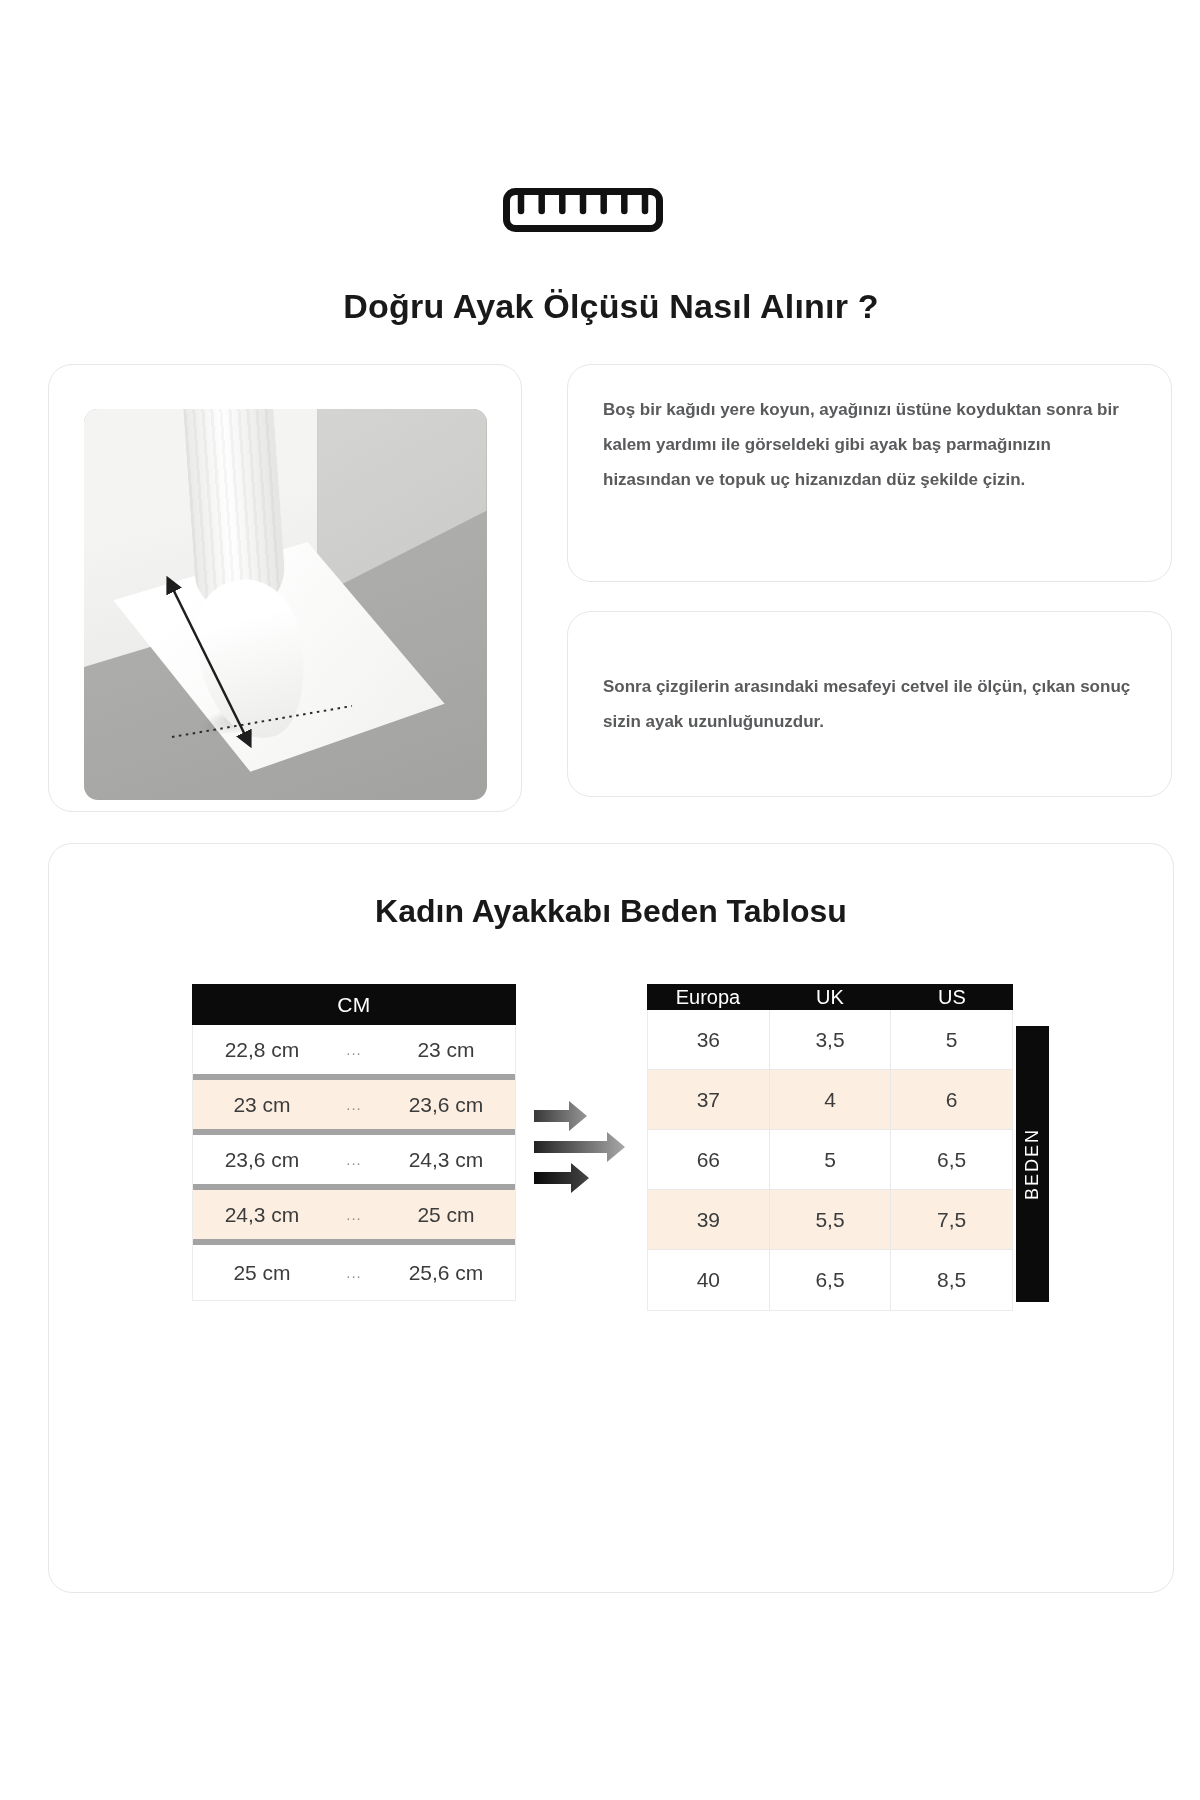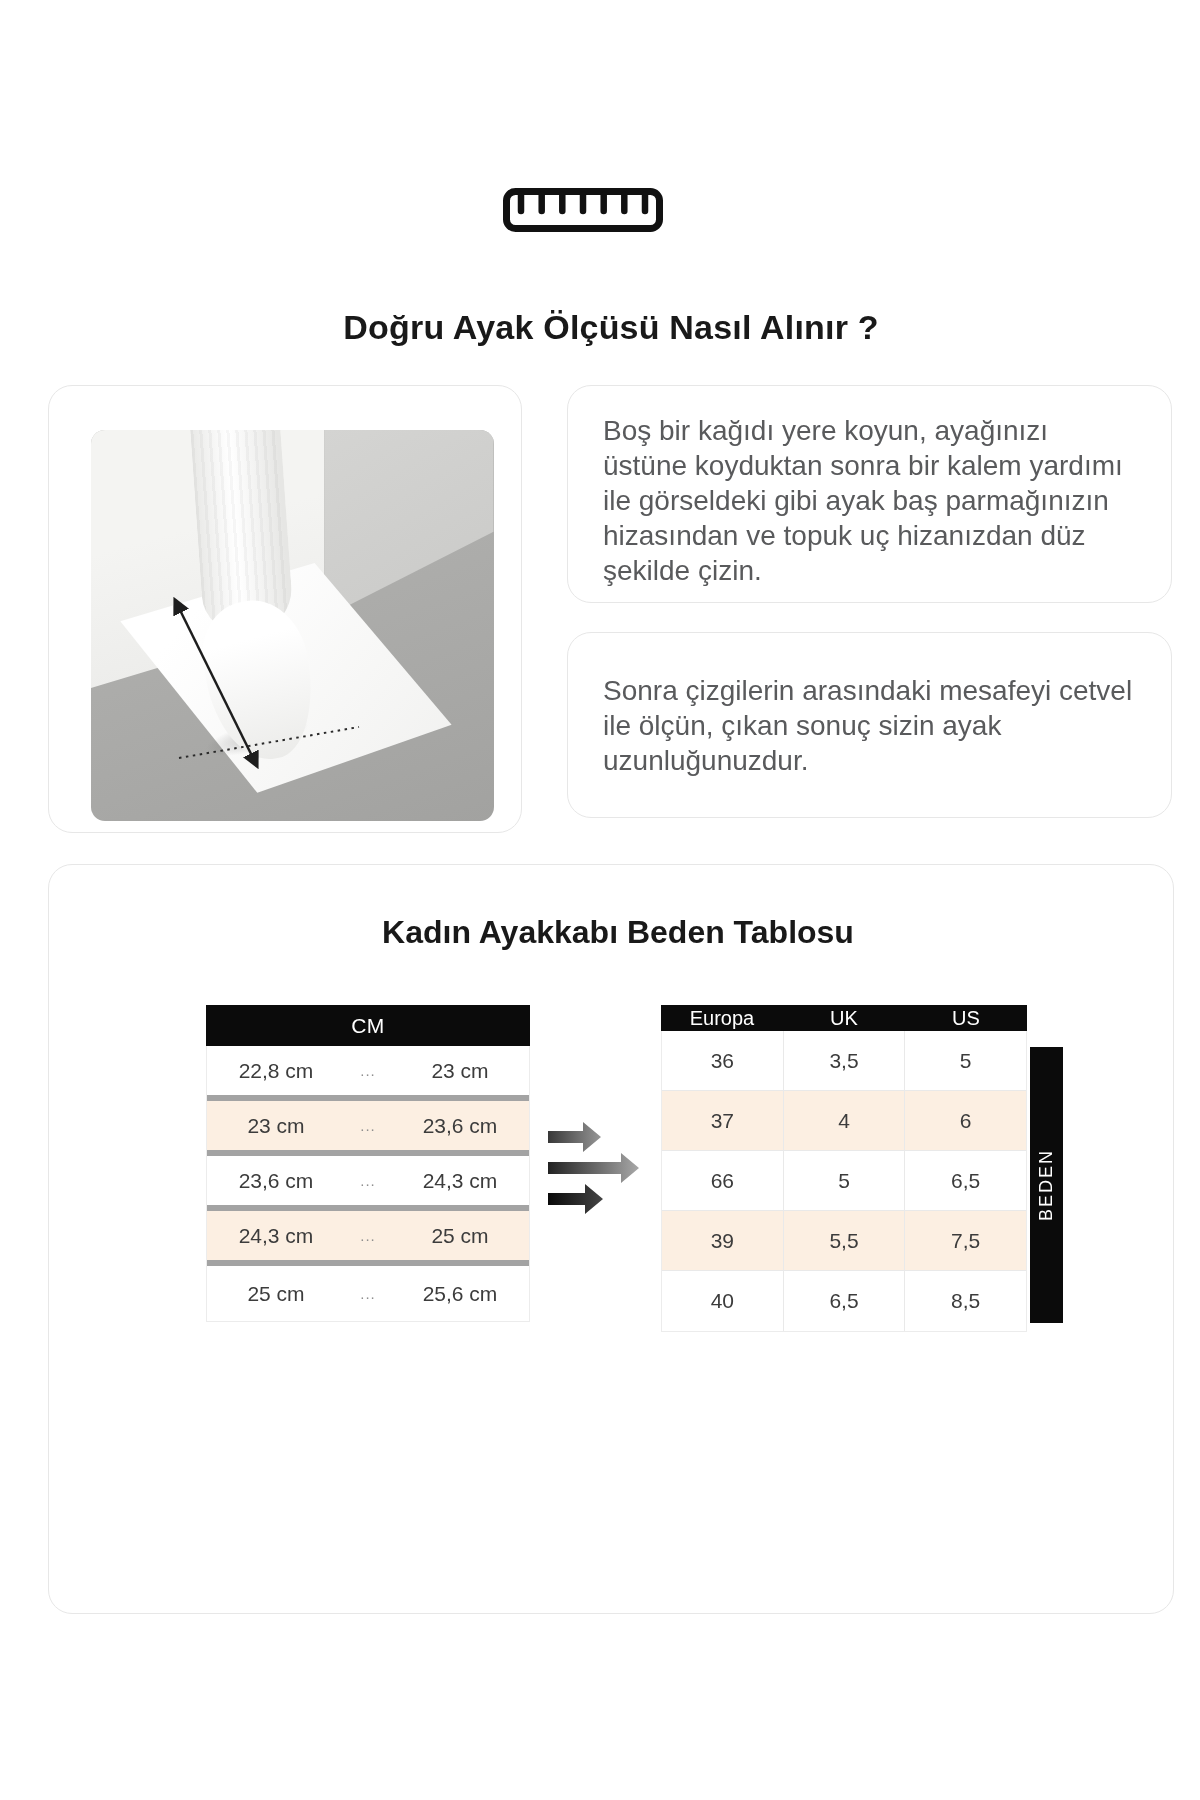--- a/index.html
+++ b/index.html
@@ -7,32 +7,32 @@
     width:1200px;height:1800px;background:#ffffff;
     font-family:"Liberation Sans", sans-serif;
     color:#191919;position:relative;overflow:hidden;
   }
   .content{margin-left:48px;width:1126px;}
 
   
   .icon-row{padding-top:188px;display:flex;justify-content:center;}
   .icon-row svg{transform:translateX(-28px);}
   .main-title{
-    margin:73px 0 0;text-align:center;
+    margin:52px 0 0;text-align:center;
     font-size:34px;line-height:44px;font-weight:700;color:#191919;letter-spacing:.2px;
   }
 
   
   .cards-row{display:flex;margin-top:36px;}
-  .card{border:1px solid #e7e7e7;border-radius:24px;box-sizing:border-box;background:#fff;padding-left:14px;}
+  .card{border:1px solid #e7e7e7;border-radius:24px;box-sizing:border-box;background:#fff;}
   .photo-card{width:474px;height:448px;}
   .right-col{margin-left:45px;width:605px;display:flex;flex-direction:column;}
   .info-card1{height:218px;padding:27px 34px 0 35px;}
   .info-card2{height:186px;margin-top:29px;padding:0 35px;display:flex;align-items:center;}
-  .info-text{font-size:28px;line-height:35px;color:#595a5c;}
+  .info-text{font-size:17px;line-height:35px;color:#595a5c;font-weight:bold;}
 
   
   .photo{
     width:403px;height:391px;margin:44px auto 0;border-radius:14px;overflow:hidden;
     position:relative;background:linear-gradient(160deg,#b6b6b4,#a2a2a0);
   }
   .photo > div, .photo > svg{position:absolute;}
   .wall-l{inset:0;clip-path:polygon(0 0,58% 0,58% 48%,0 66%);
     background:linear-gradient(165deg,#f4f4f2 25%,#e1e1df);}
   .wall-r{inset:0;clip-path:polygon(58% 0,100% 0,100% 26%,58% 48%);

